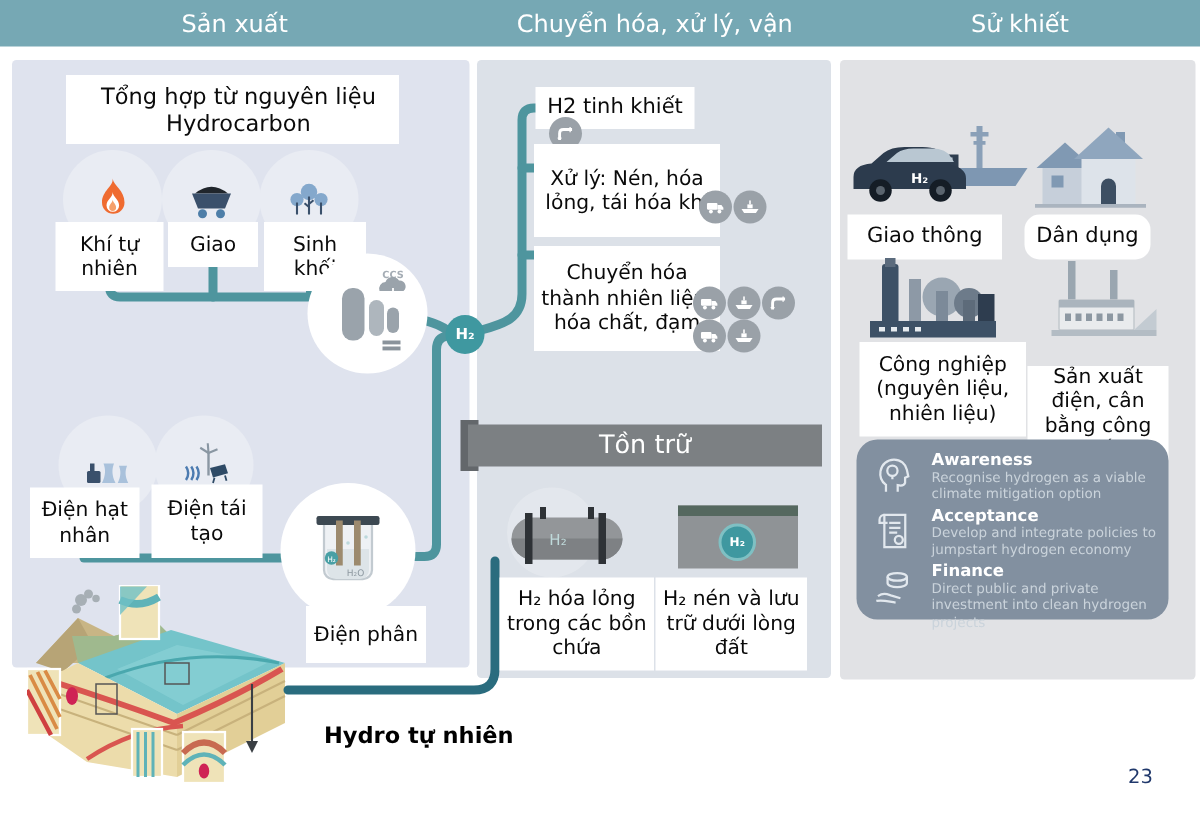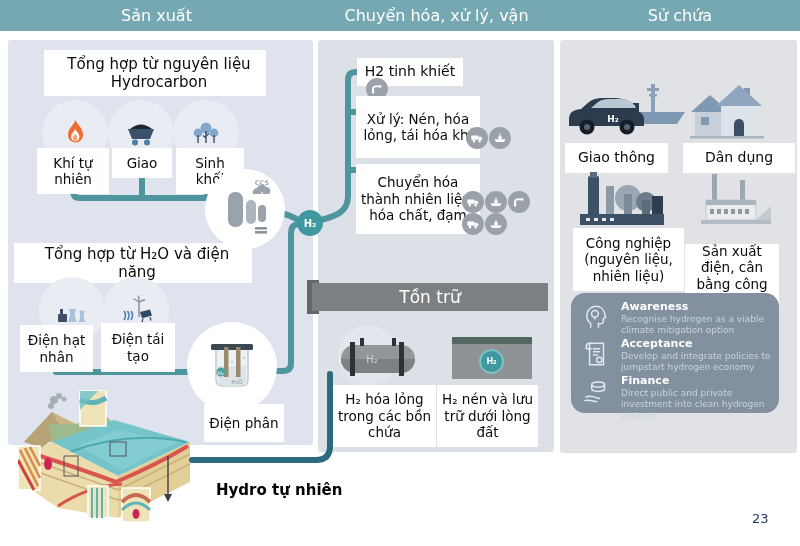--- a/index.html
+++ b/index.html
@@ -30,21 +30,21 @@
   svg{display:block;}
 </style>
 </head>
 <body>
 
 <div id="stage">
 
   <div class="hdr">
     <div class="hdr-label" style="left:0;width:313px;">Sản xuất</div>
     <div class="hdr-label" style="left:313px;width:247px;">Chuyển hóa, xử lý, vận chuyển</div>
-    <div class="hdr-label" style="left:560px;width:240px;">Sử chứa</div>
+    <div class="hdr-label" style="left:560px;width:240px;">Sử khiết</div>
   </div>
 
   <div class="panel" style="left:8px;top:40px;width:305px;height:405px;background:#dfe3ee;"></div>
   <div class="panel" style="left:318px;top:40px;width:236px;height:412px;background:#dce1e8;"></div>
   <div class="panel" style="left:560px;top:40px;width:237px;height:413px;background:#e1e2e5;"></div>
 
   <div class="abs" style="left:18px;top:390px;width:176px;height:133px;">
     <svg viewBox="0 0 176 133" width="176" height="133">
       <g fill="#9aa3a8" opacity=".8">
         <circle cx="36" cy="10" r="4"></circle>
@@ -148,21 +148,20 @@
       <rect x="41" y="31" width="10" height="24" rx="5" fill="#aeb6bd"></rect>
       <rect x="53" y="36" width="8" height="17" rx="4" fill="#9aa3ab"></rect>
       <rect x="50" y="58" width="12" height="2.6" fill="#8a939b"></rect>
       <rect x="50" y="62" width="12" height="2.6" fill="#8a939b"></rect>
       <text x="57" y="16" font-size="6.5" fill="#a5adb5" text-anchor="middle" font-weight="bold">CCS</text>
       <path d="M48 25a4.5 4.5 0 0 1 4-6 5 5 0 0 1 9-1 4 4 0 0 1 3 7z" fill="#9aa3ab"></path>
       <path d="M57 23v5m0 0l-2-2m2 2l2-2" stroke="#fff" stroke-width="1.2" fill="none"></path>
     </svg>
   </div>
 
-  <div class="wbox t15" style="left:14px;top:243px;width:238px;height:40px;">Tổng hợp từ H₂O và điện năng</div>
 
   <div class="circle src" style="left:39px;top:277px;width:66px;height:66px;">
     <span>
       <svg viewBox="0 0 34 34" width="34" height="34">
         <rect x="3" y="21" width="9" height="8" rx="1" fill="#3a506b"></rect>
         <rect x="5" y="16" width="3" height="5" fill="#3a506b"></rect>
         <path d="M13 29c2.5-5 2.5-9 1-13h7c-1.5 4-1.5 8 1 13z" fill="#a9c1db"></path>
         <path d="M23.5 29c2.2-4.5 2.2-8 .8-11.5h5.4c-1.4 3.5-1.4 7 .8 11.5z" fill="#a9c1db"></path>
       </svg>
     </span>
@@ -319,21 +318,21 @@
       <rect x="13" y="35" width="8" height="8" fill="#8099b3"></rect>
       <rect x="56" y="6" width="6" height="12" fill="#8099b3"></rect>
       <polygon points="28,24 51,3 74,24" fill="#8fa6be"></polygon>
       <rect x="33" y="24" width="36" height="30" fill="#dde3ea"></rect>
       <path d="M46 54V42a5 5 0 0 1 10 0v12z" fill="#3d4f63"></path>
       <rect x="2" y="54" width="74" height="2.5" fill="#aab4bf"></rect>
     </svg>
   </div>
 
   <div class="wbox" style="left:565px;top:143px;width:103px;height:30px;font-size:14px;">Giao thông</div>
-  <div class="wbox" style="left:683px;top:143px;width:112px;height:30px;font-size:14px;">Dân dụng</div>
+  <div class="wbox" style="left:683px;top:143px;width:84px;height:30px;font-size:14px;border-radius:10px;">Dân dụng</div>
 
   <div class="abs" style="left:578px;top:172px;width:88px;height:56px;">
     <svg viewBox="0 0 88 56" width="88" height="56">
       <rect x="10" y="4" width="11" height="40" rx="2" fill="#3d5166"></rect>
       <rect x="12" y="0" width="7" height="6" fill="#5b6b7d"></rect>
       <rect x="28" y="14" width="8" height="30" fill="#8d99a6"></rect>
       <circle cx="50" cy="26" r="13" fill="#9aa6b2"></circle>
       <rect x="46" y="22" width="8" height="22" fill="#7c8a99"></rect>
       <circle cx="68" cy="30" r="10" fill="#6d7b8a"></circle>
       <rect x="64" y="28" width="8" height="16" fill="#5d6b7a"></rect>

